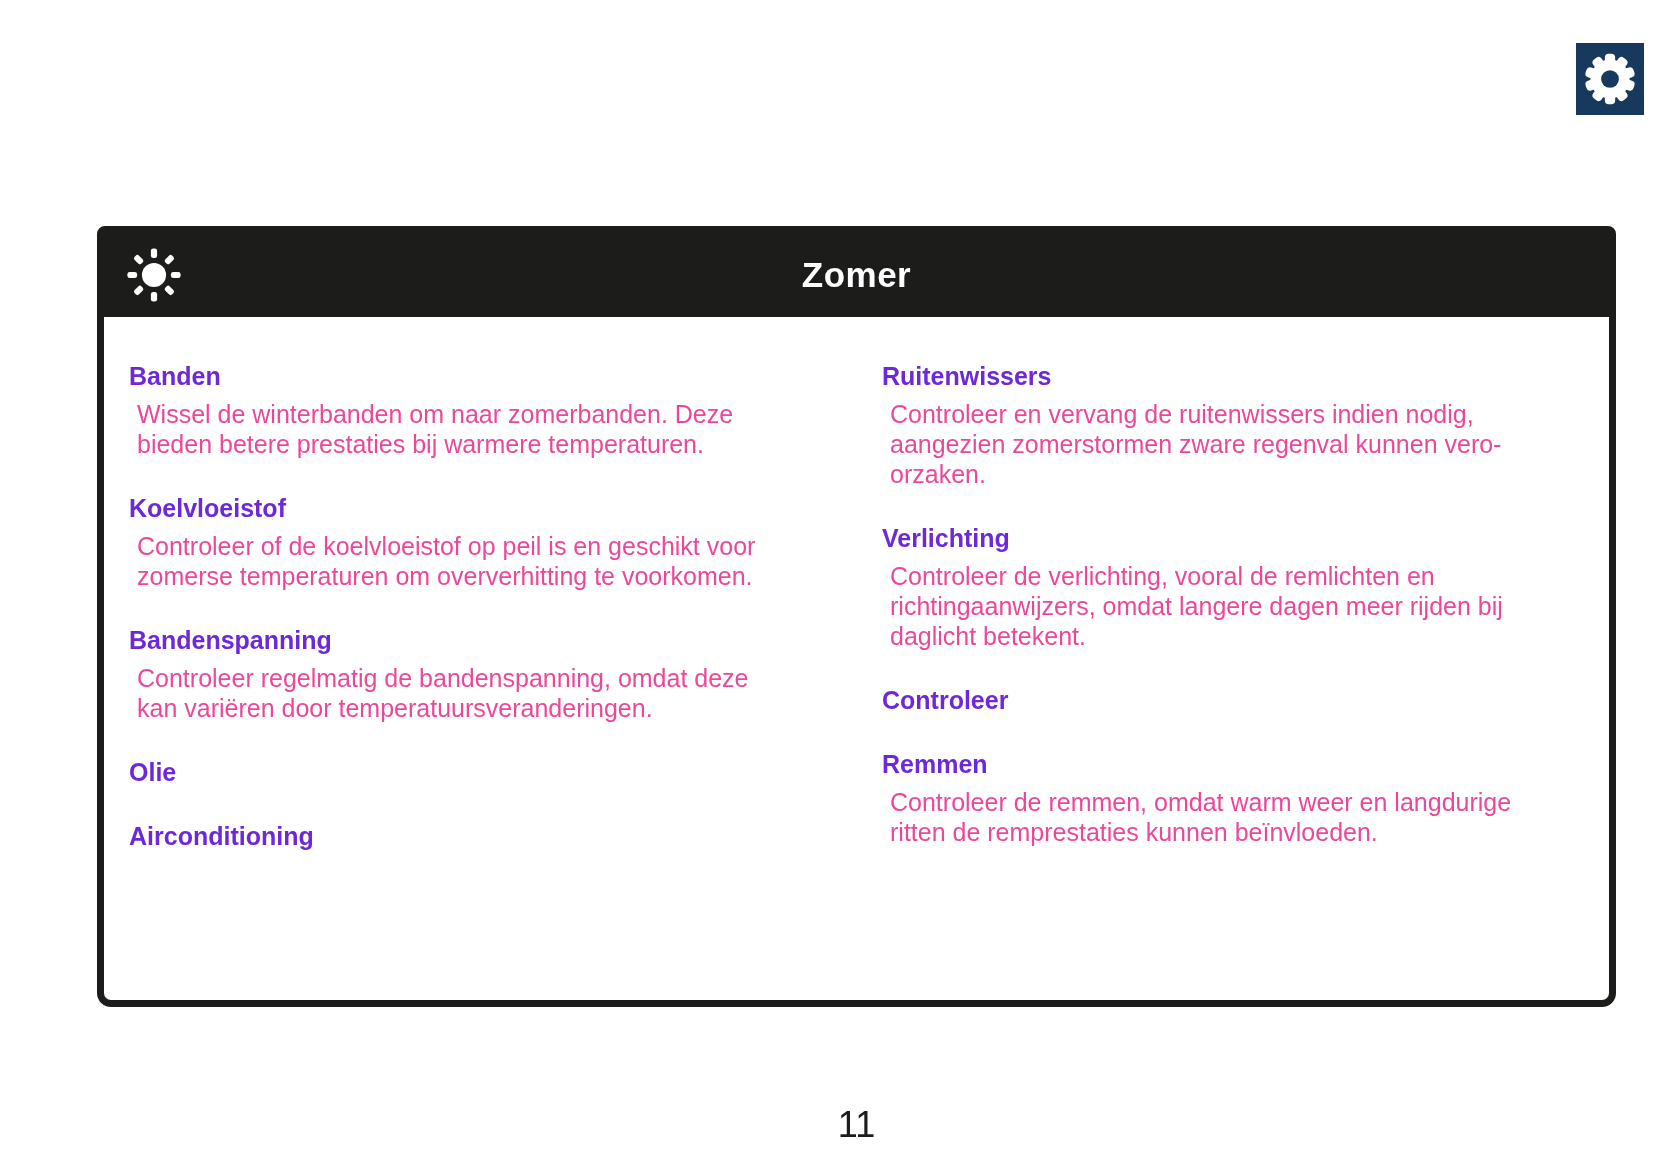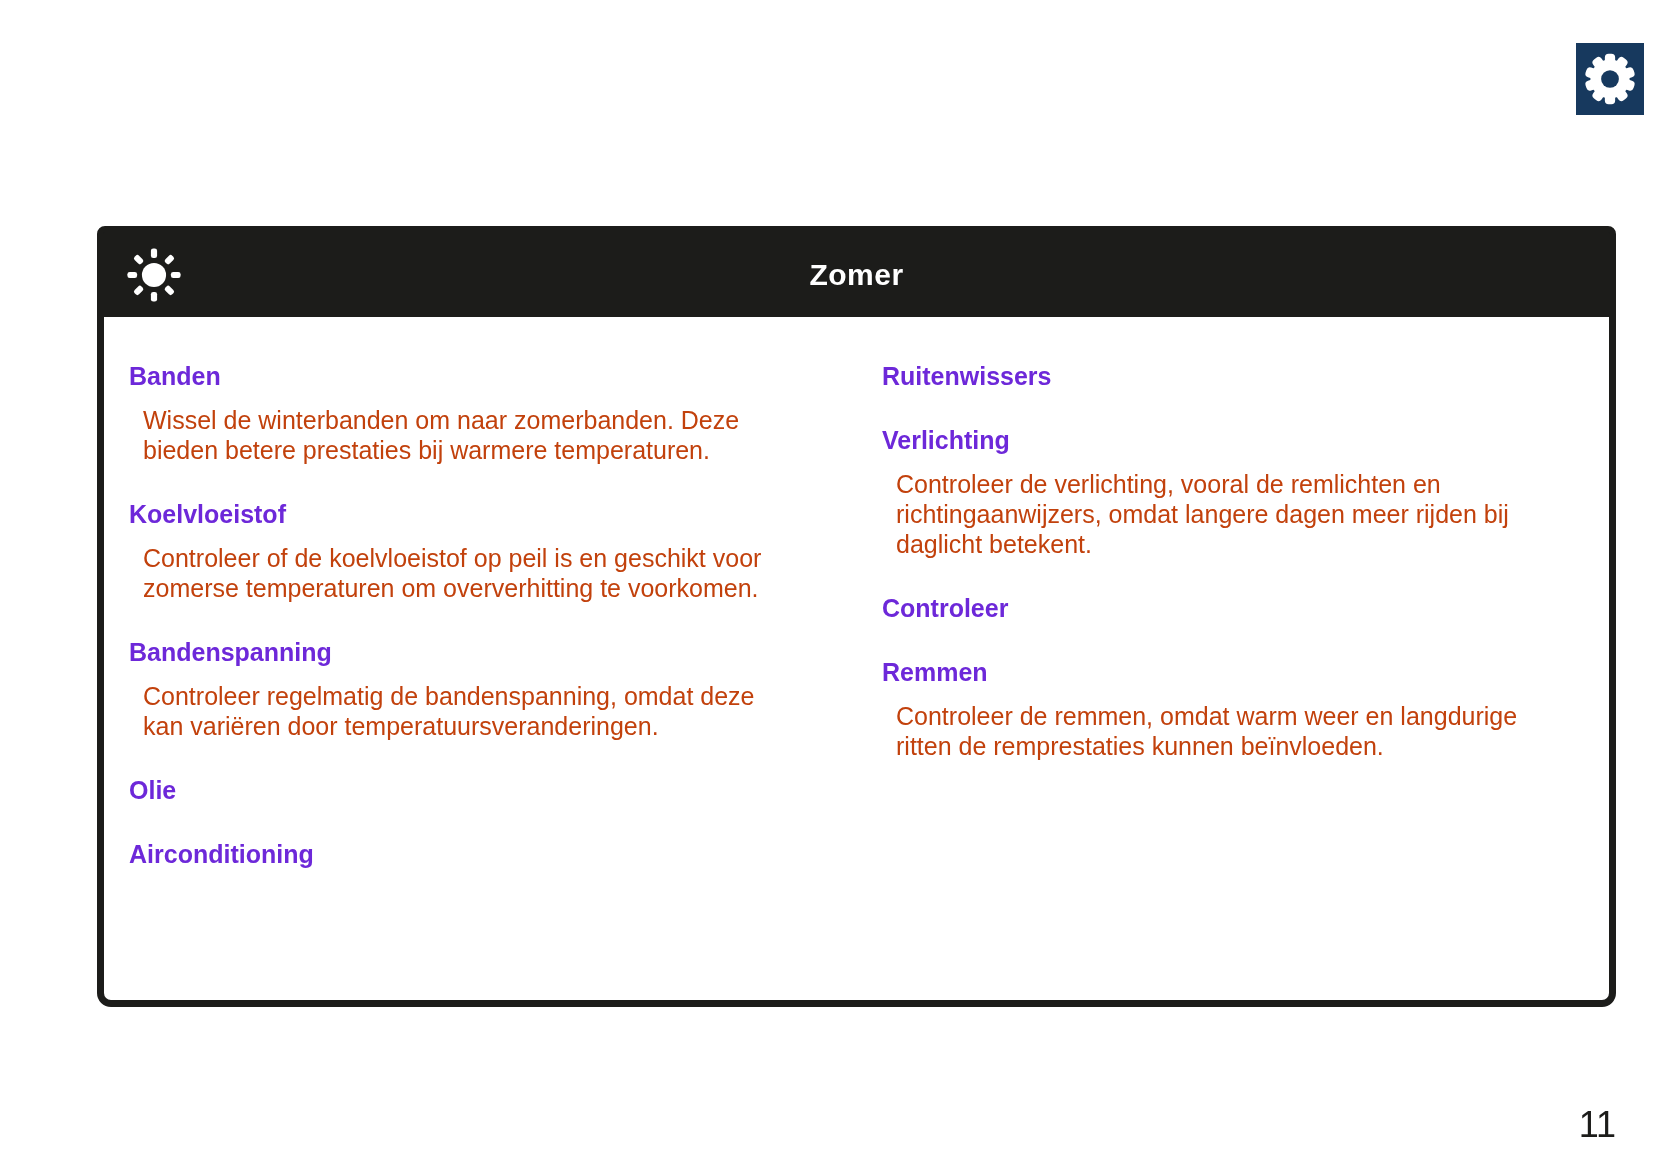--- a/index.html
+++ b/index.html
@@ -40,21 +40,21 @@
     position: relative;
     height: 85px;
     margin: -1px -1px 0 -1px;
     background: #1c1c1a;
     border-radius: 2px 2px 0 0;
     display: flex; align-items: center; justify-content: center;
   }
   .panel-title {
     margin: 0;
     color: #ffffff;
-    font-size: 30px;
+    font-size: 35px;
     font-weight: bold;
     letter-spacing: 0.5px;
   }
   .sun-wrap {
     position: absolute;
     left: 22px; top: 50%;
     transform: translateY(-50%);
     width: 58px; height: 58px;
   }
 
@@ -66,32 +66,32 @@
   }
   .sec { margin-bottom: 34px; }
   .sec-heading {
     margin: 0;
     font-size: 25px;
     line-height: 30px;
     font-weight: bold;
     color: #6d28d9;
   }
   .sec-body {
-    margin: 14px;
+    margin: 8px;
     font-size: 25px;
     line-height: 30px;
-    color: #c2410c;
+    color: #ec4899;
     white-space: pre-line;
   }
 
   .page-number {
     position: absolute;
     left: 97px; top: 1104px;
     width: 1519px;
-    text-align: right;
+    text-align: center;
     font-size: 36px;
     color: #1c1c1a;
   }
 </style>
 </head>
 <body>
 
 <div class="page">
 
   <div class="gear-badge">
@@ -157,20 +157,23 @@
           <h2 class="sec-heading">Olie</h2>
         </div>
         <div class="sec">
           <h2 class="sec-heading">Airconditioning</h2>
         </div>
       </div>
 
       <div class="col">
         <div class="sec">
           <h2 class="sec-heading">Ruitenwissers</h2>
+          <p class="sec-body">Controleer en vervang de ruitenwissers indien nodig,
+aangezien zomerstormen zware regenval kunnen vero-
+orzaken.</p>
         </div>
         <div class="sec">
           <h2 class="sec-heading">Verlichting</h2>
           <p class="sec-body">Controleer de verlichting, vooral de remlichten en
 richtingaanwijzers, omdat langere dagen meer rijden bij
 daglicht betekent.</p>
         </div>
         <div class="sec">
           <h2 class="sec-heading">Controleer</h2>
         </div>

